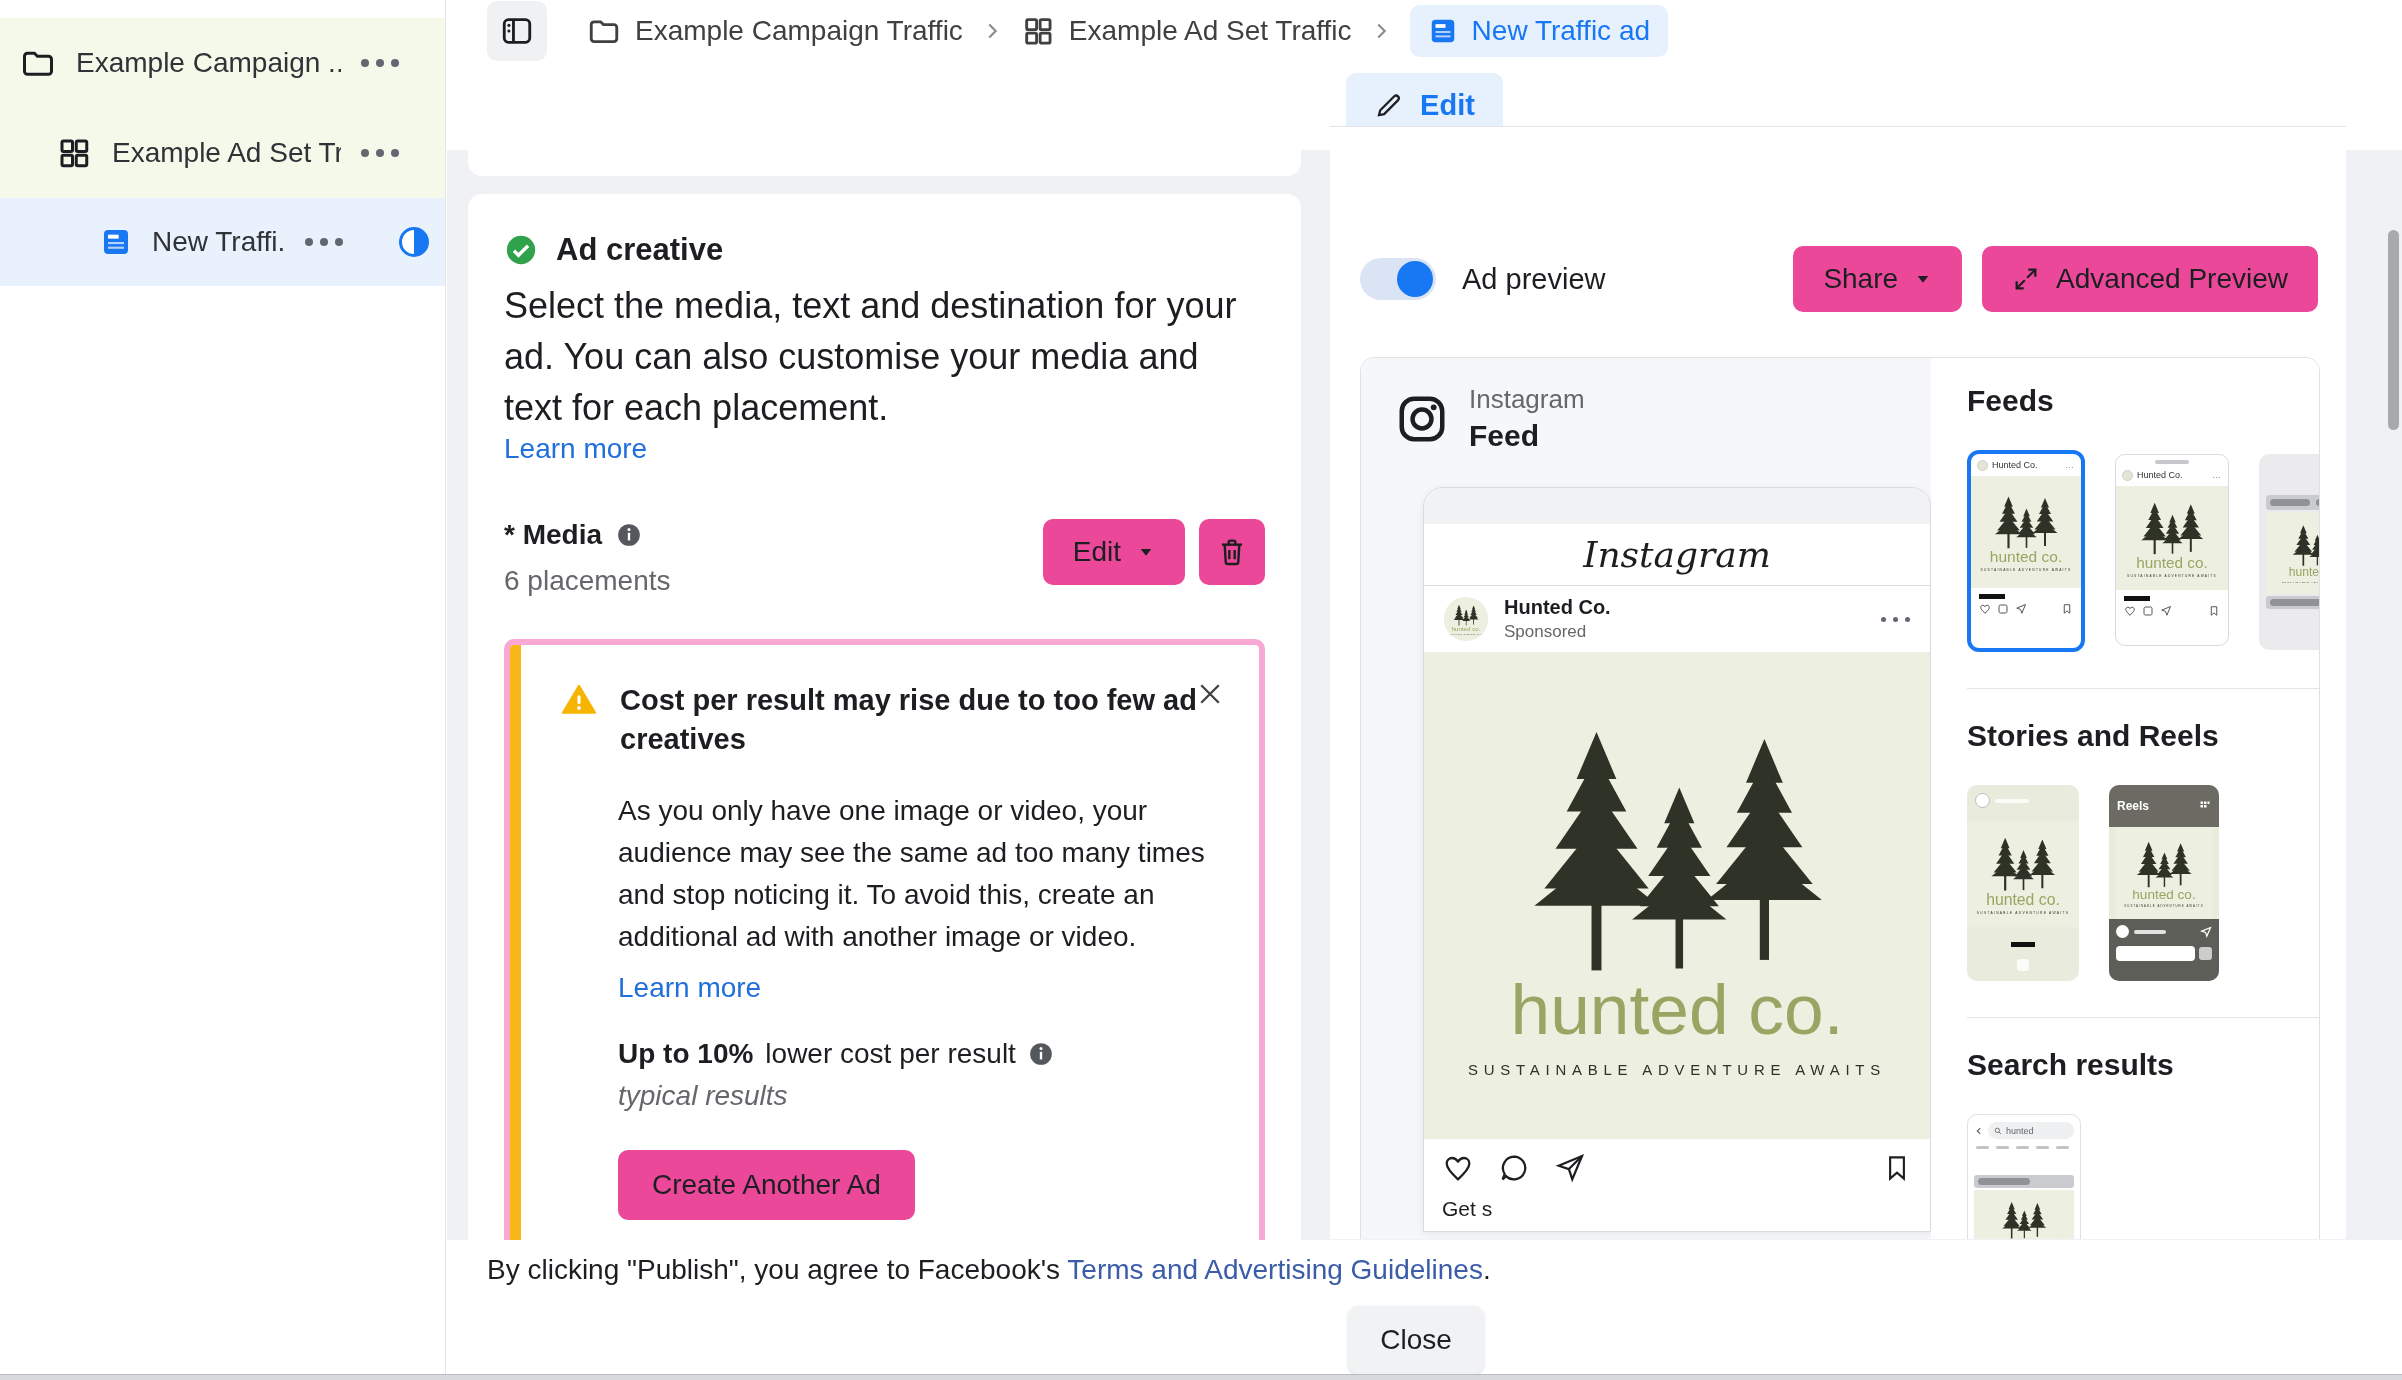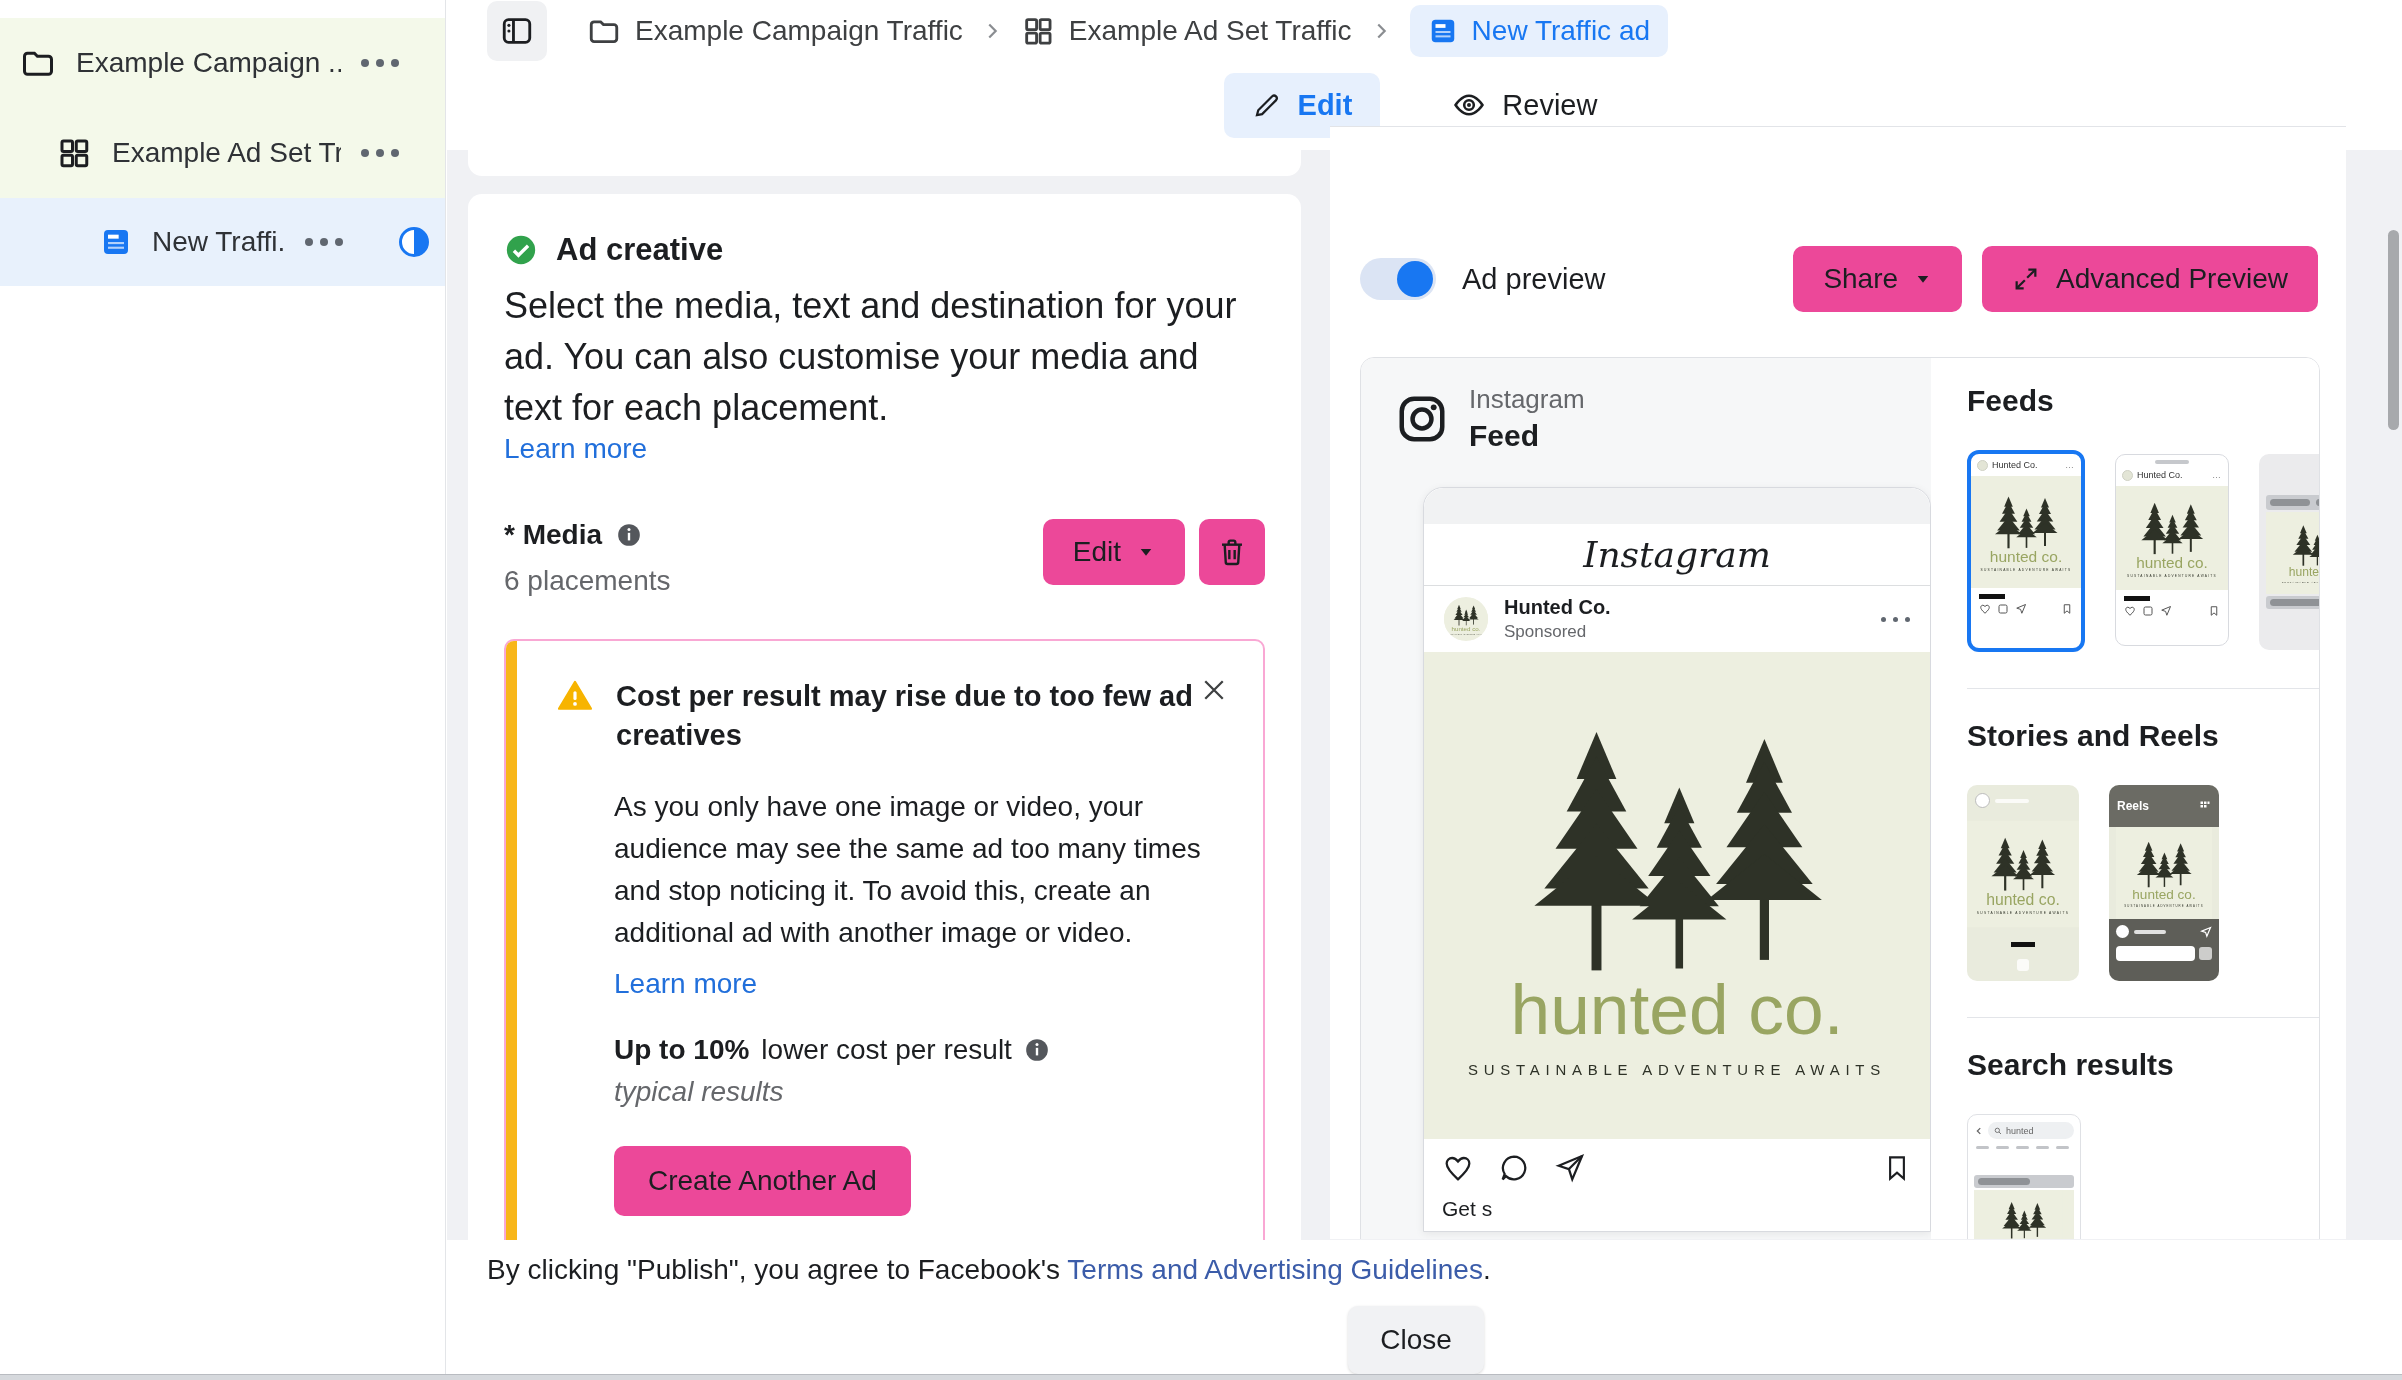--- a/index.html
+++ b/index.html
@@ -44,21 +44,21 @@
   .sec-title { font-size:31px; font-weight:bold; }
   .desc { font-size:36px; line-height:1.42; margin-top:12px; }
   .link { color:#216fdb; cursor:pointer; text-decoration:none; font-size:28px; }
   .media-row { display:flex; align-items:flex-start; margin-top:54px; }
   .media-lbl { font-size:28px; font-weight:bold; display:flex; align-items:center; gap:14px; }
   .media-sub { font-size:28px; color:#65676b; margin-top:14px; }
   .btn { display:inline-flex; align-items:center; justify-content:center; gap:16px; background:#ec4899; border:none; border-radius:10px; font-size:28px; font-family:inherit; color:#1c1e21; padding:17px 30px; cursor:pointer; }
   .media-btns { margin-left:auto; display:flex; gap:14px; }
   .icon-btn { width:66px; padding:17px 0; }
 
-  .warn { position:relative; margin-top:42px; border:2px solid #f9a8d4; border-radius:10px; padding:36px 36px 40px 50px; overflow:hidden; }
+  .warn { position:relative; margin-top:42px; border:6px solid #f9a8d4; border-radius:10px; padding:36px 36px 40px 50px; overflow:hidden; }
   .warn::before { content:""; position:absolute; left:0; top:0; bottom:0; width:11px; background:#f8b619; }
   .warn-head { display:flex; gap:22px; }
   .warn-title { font-size:29px; font-weight:bold; line-height:1.35; max-width:580px; }
   .warn-x { position:absolute; top:34px; right:34px; cursor:pointer; }
   .warn-body { font-size:28px; line-height:1.5; margin:30px 0 0 58px; max-width:660px; }
   .warn-learn { display:inline-block; margin:14px 0 0 58px; }
   .warn-stat { font-size:28px; margin:34px 0 0 58px; display:flex; align-items:center; gap:12px; }
   .warn-typ { font-size:28px; font-style:italic; color:#65676b; margin:10px 0 0 58px; }
   .warn-cta { margin:38px 0 0 58px; padding:19px 34px; }
 
@@ -278,28 +278,20 @@
         </span>
       </nav>
     </div>
     <div class="tb-row2">
       <div class="tab active">
         <svg width="30" height="30" viewBox="0 0 24 24">
             <path d="M4 20l1-3.8L16.2 5a2.2 2.2 0 0 1 3.1 3.1L8.1 19.3 4 20z" fill="none" stroke="#1c1e21" stroke-width="1.8"></path>
           </svg>
         <span>Edit</span>
       </div>
-      <div class="tab">
-        <svg width="34" height="34" viewBox="0 0 24 24">
-            <path d="M2.5 12S6.5 5.5 12 5.5 21.5 12 21.5 12 17.5 18.5 12 18.5 2.5 12 2.5 12z" fill="none" stroke="#1c1e21" stroke-width="1.8"></path>
-            <circle cx="12" cy="12" r="3.4" fill="none" stroke="#1c1e21" stroke-width="1.8"></circle>
-            <circle cx="12" cy="12" r="1.4" fill="#1c1e21"></circle>
-          </svg>
-        <span>Review</span>
-      </div>
     </div>
   </header>
 
   <main class="content">
     <div class="left-col">
       <div class="stub"></div>
       <section class="ad-card">
         <div class="sec-head">
           <svg width="34" height="34" viewBox="0 0 24 24">
               <circle cx="12" cy="12" r="10" fill="#31a24c"></circle>

